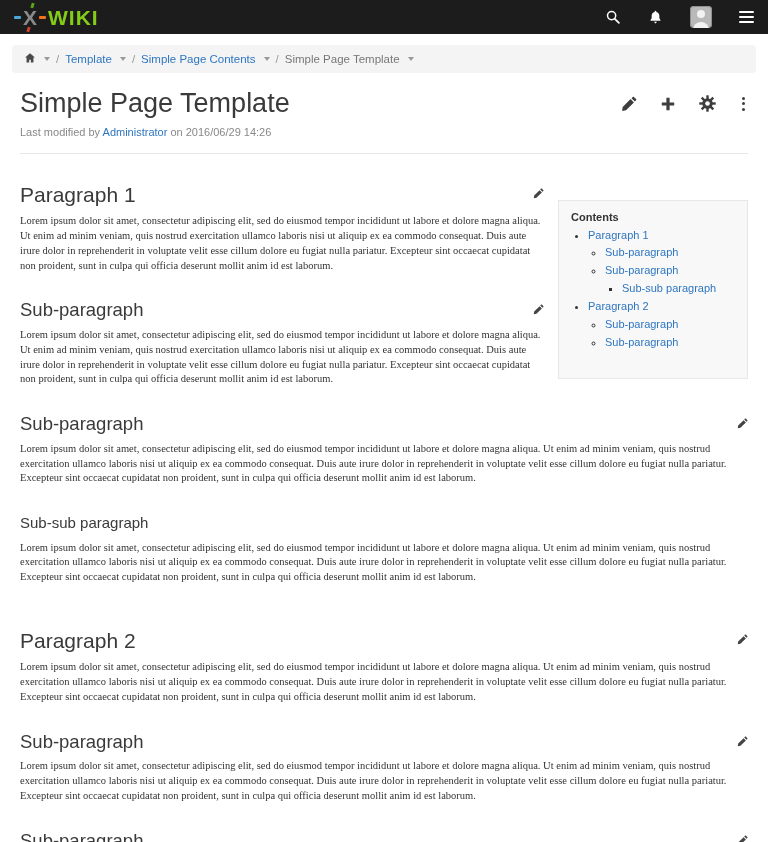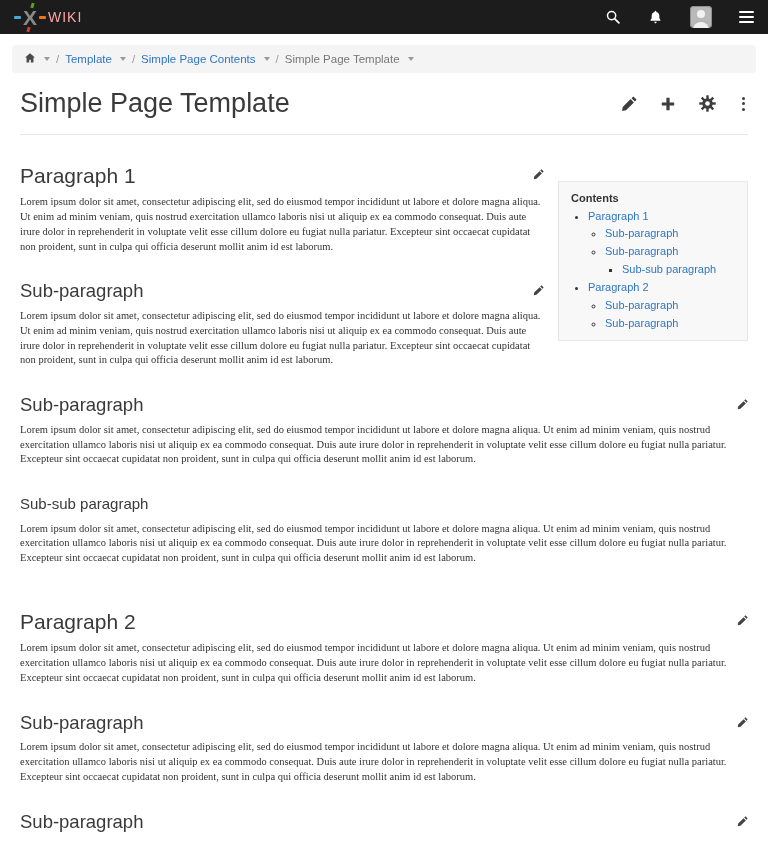--- a/index.html
+++ b/index.html
@@ -16,21 +16,21 @@
   .navbar{
     height:34px;background:#1c1c1c;display:flex;align-items:center;
     justify-content:space-between;padding:0 14px;flex:0 0 auto;
   }
   .logo{display:flex;align-items:center;text-decoration:none;cursor:pointer;}
   .lg-pre{width:7px;height:3px;background:#4aa8d8;margin-right:2px;border-radius:1px;}
   .lg-xwrap{position:relative;font-weight:bold;font-size:21px;line-height:1;color:#8a8a8a;}
   .lg-xwrap .t-green{position:absolute;top:-4px;left:8px;width:3px;height:5px;background:#58a618;transform:rotate(18deg);}
   .lg-xwrap .t-red{position:absolute;bottom:-4px;left:4px;width:3px;height:5px;background:#d23f31;transform:rotate(18deg);}
   .lg-mid{width:7px;height:3px;background:#f0731a;margin:0 2px;border-radius:1px;}
-  .lg-wiki{font-weight:normal;font-size:14px;letter-spacing:1px;color:#fca5a5;line-height:1;}
+  .lg-wiki{font-weight:bold;font-size:21px;letter-spacing:1px;color:#84cc16;line-height:1;}
   .nav-icons{display:flex;align-items:center;gap:27px;}
   .nav-btn{background:none;border:0;padding:0;cursor:pointer;display:flex;align-items:center;}
   .avatar-box{width:22px;height:22px;border-radius:4px;background:#b9b9b9;box-shadow:0 0 0 1px #8f8f8f inset;position:relative;overflow:hidden;}
   .avatar-box .head{position:absolute;top:4px;left:7px;width:8px;height:8px;border-radius:50%;background:#f2f2f2;}
   .avatar-box .body{position:absolute;bottom:-3px;left:3px;width:16px;height:9px;border-radius:8px 8px 0 0;background:#f2f2f2;}
   .hamburger{display:flex;flex-direction:column;gap:3px;}
   .hamburger i{display:block;width:15px;height:2px;background:#fff;border-radius:1px;}
 
   
   .breadcrumb{
@@ -53,21 +53,21 @@
   .kebab i{width:3.2px;height:3.2px;border-radius:50%;background:#3d3d3d;display:block;}
   .doc-meta{font-size:11px;color:#888;margin:7px 0 0;}
   .doc-meta a{color:#2e76c1;text-decoration:none;}
   hr.title-sep{border:0;border-top:1px solid #e8e8e8;margin:15px 0 0;}
 
   
   .content{font-size:10.5px;line-height:1.42;color:#333;}
   .toc{
     float:right;width:190px;box-sizing:border-box;
     background:#f8f8f8;border:1px solid #e7e7e7;
-    padding:9px 12px 7px;margin:17px 0 12px 14px;
+    padding:9px 12px 26px;margin:17px 0 12px 14px;
     font-size:11px;line-height:1.35;
   }
   .toc-title{font-weight:bold;color:#333;font-size:11px;}
   .toc ul{margin:3px 0 0;padding-left:17px;}
   .toc ul.l1{list-style-type:disc;}
   .toc ul.l2{list-style-type:circle;}
   .toc ul.l3{list-style-type:square;}
   .toc li{margin:3px 0;color:#333;}
   .toc a{color:#2e76c1;text-decoration:none;cursor:pointer;}
 
@@ -171,20 +171,25 @@
         <button class="action-btn">
           <span class="kebab">
               <i></i>
               <i></i>
               <i></i>
             </span>
         </button>
       </div>
     </div>
 
+    <p class="doc-meta">
+      <span>Last modified by</span>
+      <a>Administrator</a>
+      <span>on 2016/06/29 14:26</span>
+    </p>
 
     <hr class="title-sep">
 
     <div class="content">
 
       <div class="toc">
         <div class="toc-title">Contents</div>
         <ul class="l1">
           <li>
             <a>Paragraph 1</a>

